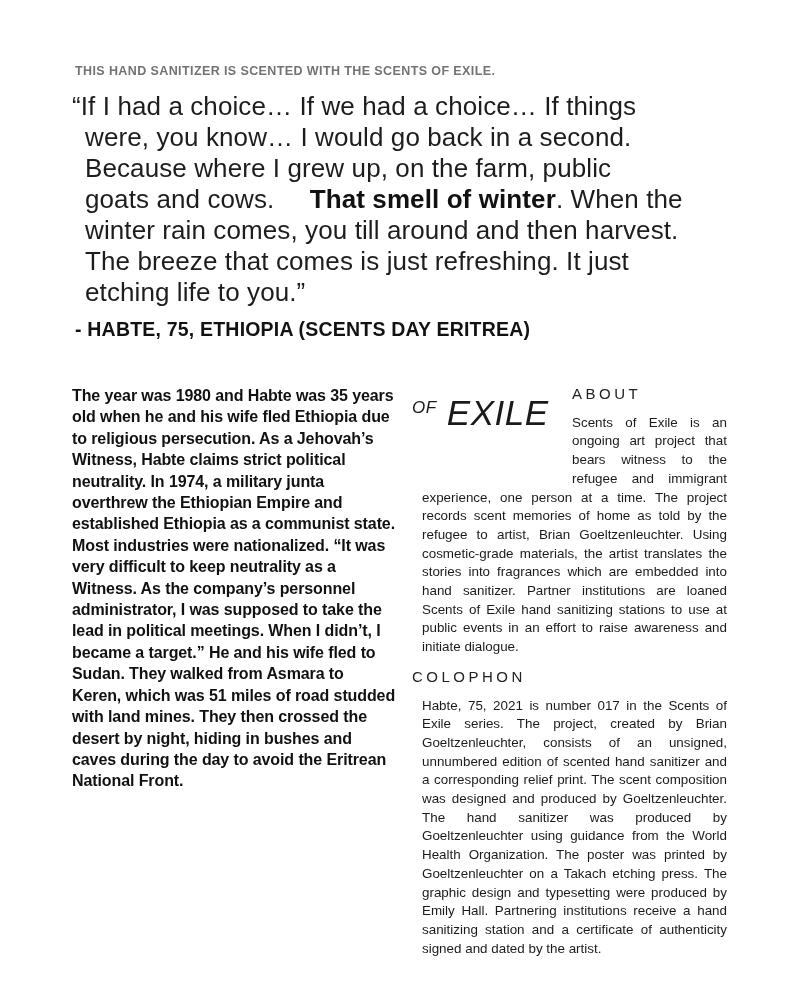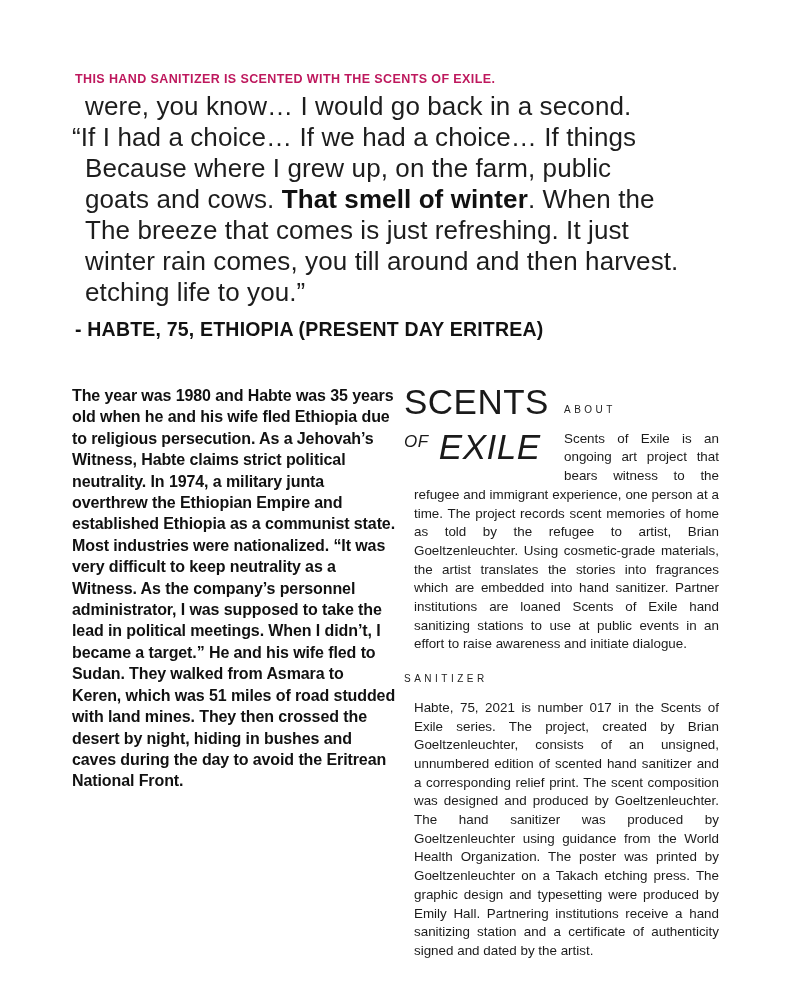--- a/index.html
+++ b/index.html
@@ -2,100 +2,99 @@
 <html><head>
 <meta charset="utf-8">
 <style>
   html,body{margin:0;padding:0;background:#ffffff;}
   .page{
     position:relative;width:792px;height:1008px;background:#ffffff;
     font-family:"Liberation Sans","DejaVu Sans",sans-serif;color:#161616;
     overflow:hidden;
   }
   .tagline{
-    position:absolute;left:75px;top:72px;
-    font-size:12.5px;font-weight:700;letter-spacing:0.4px;color:#be185d;
+    position:absolute;left:75px;top:64px;
+    font-size:12.5px;font-weight:700;letter-spacing:0.4px;color:#737373;
     white-space:nowrap;
   }
   .quote{
     position:absolute;left:72px;top:91px;width:685px;
     font-size:26px;line-height:31px;font-weight:400;color:#1d1d1d;
     letter-spacing:0.1px;
   }
   .quote-line{padding-left:13px;white-space:nowrap;}
   .quote-line.first{text-indent:-13px;}
-  .quote-line b{font-weight:700;color:#111;}
+  .quote-line b{font-weight:700;color:#111;margin-left:28px;}
   .attribution{
     position:absolute;left:75px;top:318px;
     font-size:19.5px;font-weight:700;letter-spacing:0.2px;color:#121212;
     white-space:nowrap;
   }
   .columns{
     position:absolute;left:72px;top:385px;width:665px;
-    display:flex;gap:8px;align-items:flex-start;
+    display:flex;gap:16px;align-items:flex-start;
   }
   .left-col{
     width:324px;flex:0 0 324px;
     font-size:16px;font-weight:700;line-height:21.4px;letter-spacing:-0.1px;
     color:#111111;
   }
   .left-col p{margin:0 0 22px 0;}
   .right-col{
     width:325px;flex:0 0 325px;
     font-size:13.4px;line-height:18.7px;color:#1b1b1b;
   }
   .logo{float:left;width:160px;height:96px;color:#1a1a1a;}
   .logo-w1{font-size:35px;line-height:34px;font-weight:400;letter-spacing:0.5px;}
   .logo-w2{font-size:35px;line-height:46px;font-weight:400;letter-spacing:0.5px;font-style:italic;}
   .logo-of{font-size:17px;letter-spacing:0.5px;vertical-align:12px;}
   .sec-head{
-    font-size:10px;font-weight:400;letter-spacing:3.5px;color:#222222;
-    margin:16px 0 6px 0;
+    font-size:15px;font-weight:400;letter-spacing:3.5px;color:#222222;
+    margin:0 0 6px 0;
   }
   .body-text{text-align:justify;margin:10px;}
   .colophon{clear:none;margin-top:11px;}
 </style>
 </head>
 <body>
 
 <div class="page">
 
   <div class="tagline">THIS HAND SANITIZER IS SCENTED WITH THE SCENTS OF EXILE.</div>
 
   <div class="quote">
     <div>
+        <div class="quote-line first">“If I had a choice… If we had a choice… If things</div>
         <div class="quote-line">were, you know… I would go back in a second.</div>
-        <div class="quote-line first">“If I had a choice… If we had a choice… If things</div>
         <div class="quote-line">Because where I grew up, on the farm, public</div>
         <div class="quote-line">goats and cows. <b>That smell of winter</b>. When the</div>
+        <div class="quote-line">winter rain comes, you till around and then harvest.</div>
         <div class="quote-line">The breeze that comes is just refreshing. It just</div>
-        <div class="quote-line">winter rain comes, you till around and then harvest.</div>
         <div class="quote-line">etching life to you.”</div>
       </div>
   </div>
 
-  <div class="attribution">- HABTE, 75, ETHIOPIA (PRESENT DAY ERITREA)</div>
+  <div class="attribution">- HABTE, 75, ETHIOPIA (SCENTS DAY ERITREA)</div>
 
   <div class="columns">
 
     <div class="left-col">
         <p>The year was 1980 and Habte was 35 years old when he and his wife fled Ethiopia due to religious persecution. As a Jehovah’s Witness, Habte claims strict political neutrality. In 1974, a military junta overthrew the Ethiopian Empire and established Ethiopia as a communist state. Most industries were nationalized. “It was very difficult to keep neutrality as a Witness. As the company’s personnel administrator, I was supposed to take the lead in political meetings. When I didn’t, I became a target.” He and his wife fled to Sudan. They walked from Asmara to Keren, which was 51 miles of road studded with land mines. They then crossed the desert by night, hiding in bushes and caves during the day to avoid the Eritrean National Front.</p>
       </div>
 
     <div class="right-col">
       <div class="logo">
-        <div class="logo-w1">SCENTS</div>
         <div class="logo-w2"><span class="logo-of">OF</span> <span>EXILE</span></div>
       </div>
 
       <div class="about">
         <p class="sec-head">ABOUT</p>
         <p class="body-text">Scents of Exile is an ongoing art project that bears witness to the refugee and immigrant experience, one person at a time. The project records scent memories of home as told by the refugee to artist, Brian Goeltzenleuchter. Using cosmetic-grade materials, the artist translates the stories into fragrances which are embedded into hand sanitizer. Partner institutions are loaned Scents of Exile hand sanitizing stations to use at public events in an effort to raise awareness and initiate dialogue.</p>
       </div>
 
       <div class="colophon">
-        <p class="sec-head">SANITIZER</p>
+        <p class="sec-head">COLOPHON</p>
         <p class="body-text">Habte, 75, 2021 is number 017 in the Scents of Exile series. The project, created by Brian Goeltzenleuchter, consists of an unsigned, unnumbered edition of scented hand sanitizer and a corresponding relief print. The scent composition was designed and produced by Goeltzenleuchter. The hand sanitizer was produced by Goeltzenleuchter using guidance from the World Health Organization. The poster was printed by Goeltzenleuchter on a Takach etching press. The graphic design and typesetting were produced by Emily Hall. Partnering institutions receive a hand sanitizing station and a certificate of authenticity signed and dated by the artist.</p>
       </div>
     </div>
 
   </div>
 </div>
 
 </body></html>

